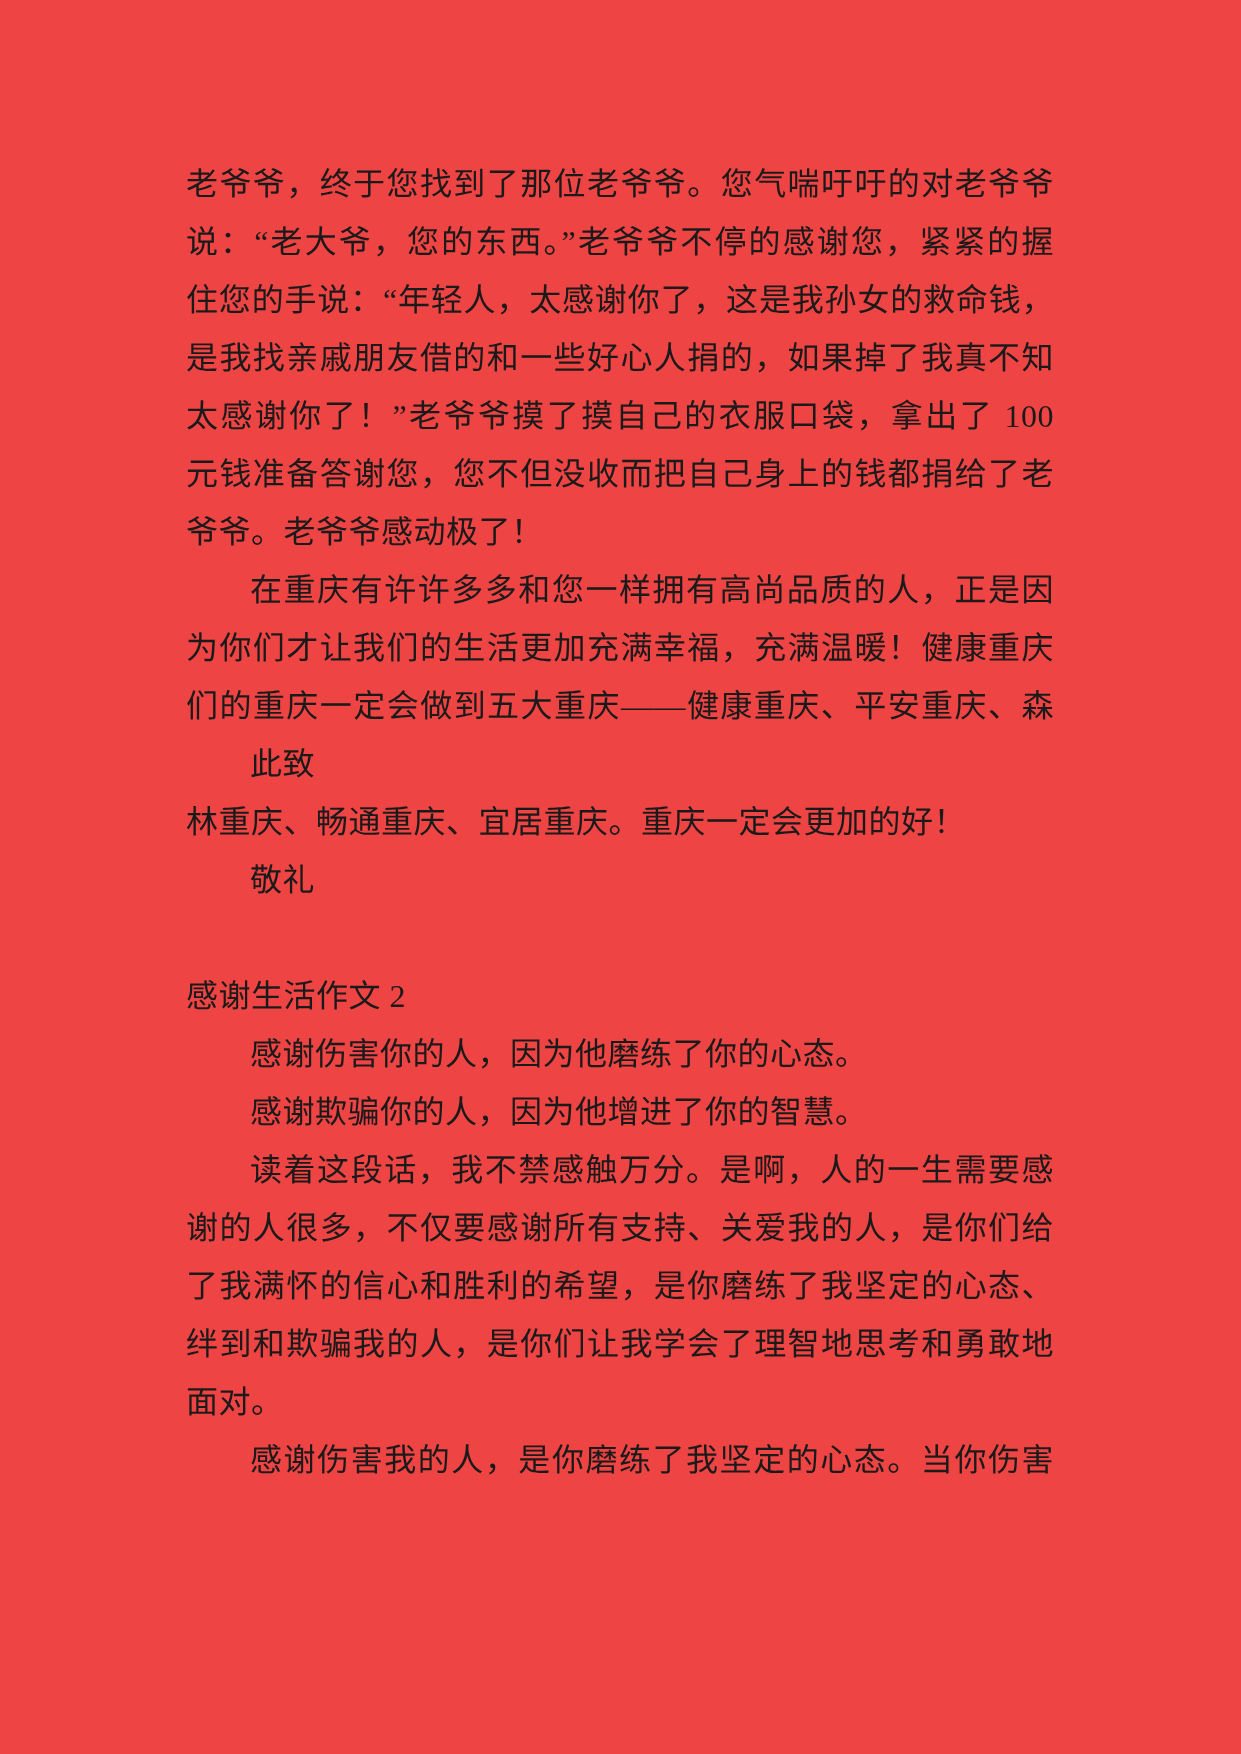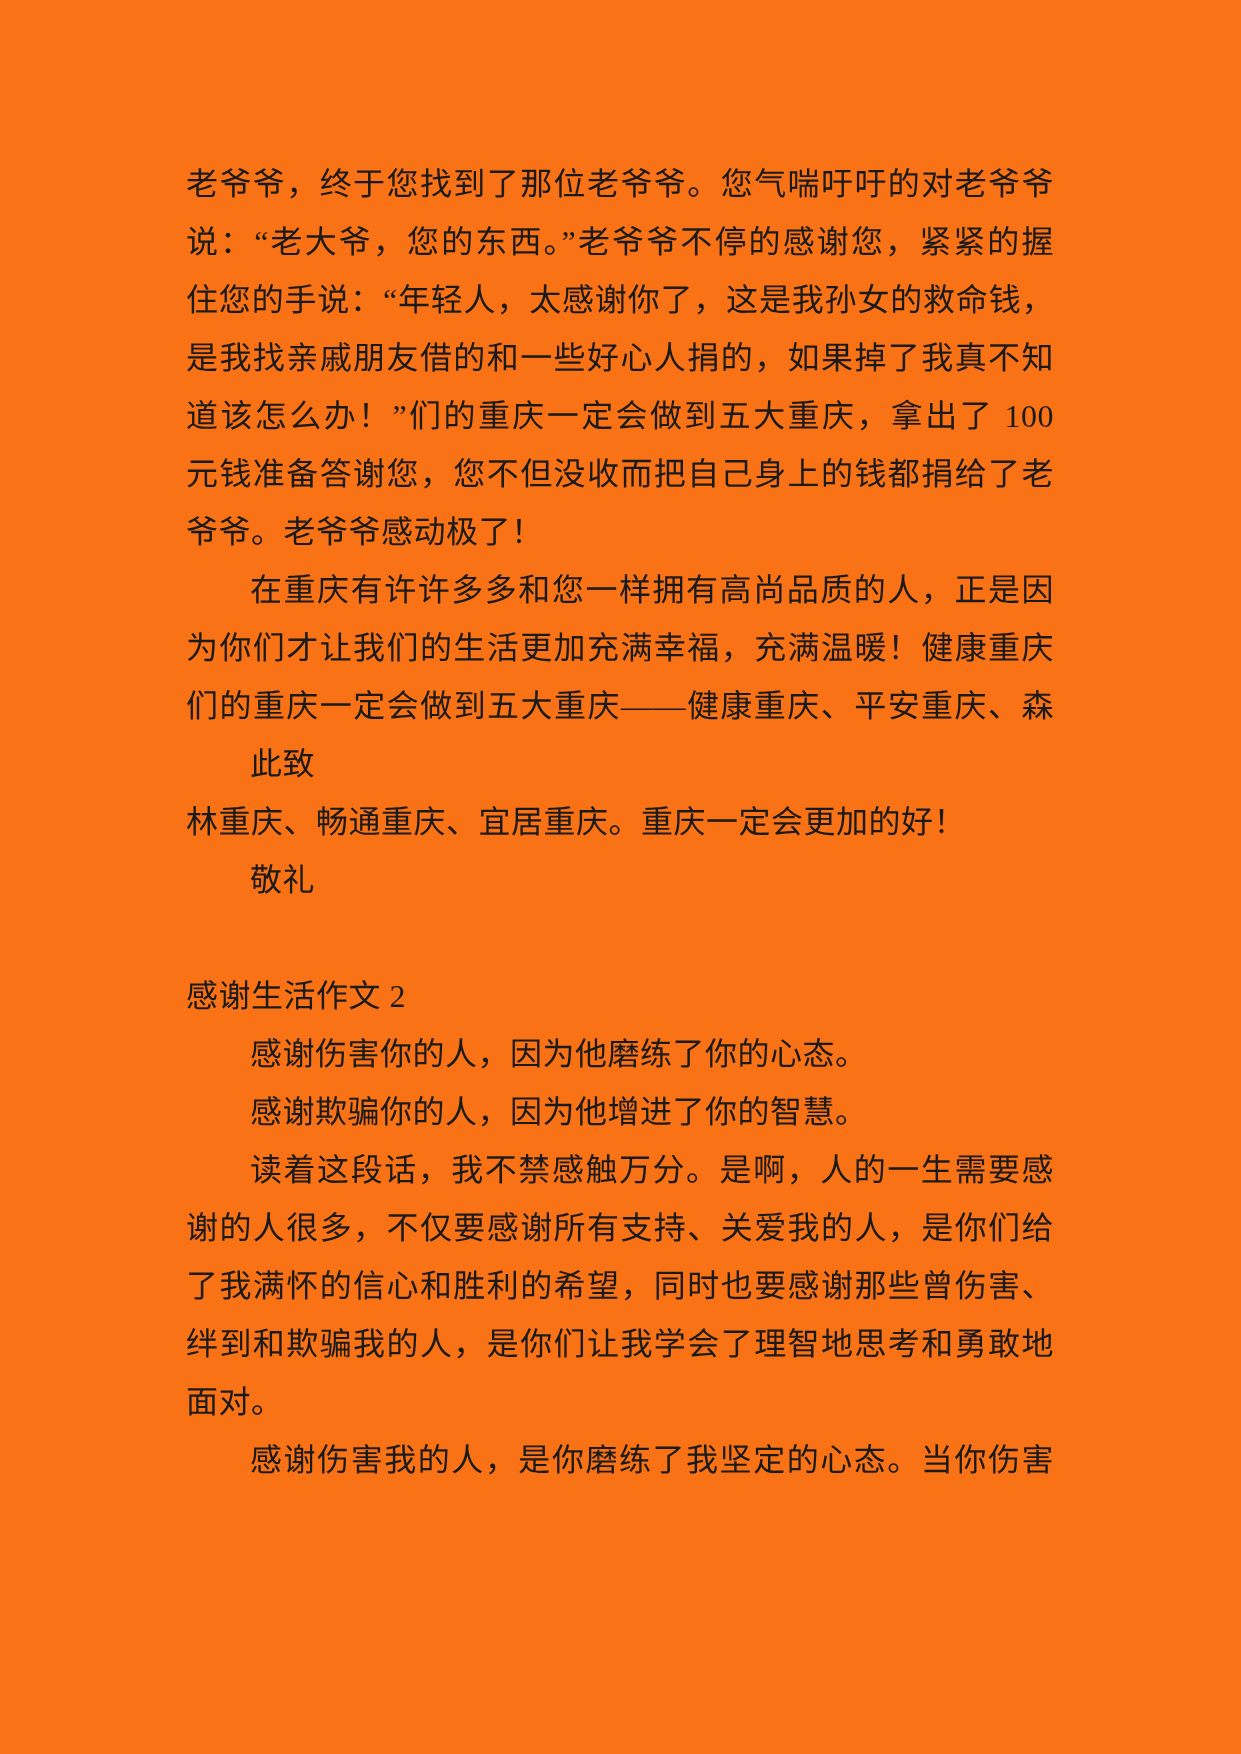--- a/index.html
+++ b/index.html
@@ -4,21 +4,21 @@
 <style>
   html, body {
     margin: 0;
     padding: 0;
     background: #ffffff;
   }
   .page {
     position: relative;
     width: 1241px;
     height: 1754px;
-    background: #f97316;
+    background: #ef4444;
     overflow: hidden;
     font-family: "Liberation Serif", "DejaVu Serif", serif;
   }
   .text-block {
     position: absolute;
     left: 186px;
     top: 155px;
     width: 868px;
     font-size: 32px;
     line-height: 58px;
@@ -50,33 +50,33 @@
 </style>
 </head>
 <body>
 
 <div class="page">
   <div class="text-block" id="text-block">
       <div class="t-line align-justify">老爷爷，终于您找到了那位老爷爷。您气喘吁吁的对老爷爷</div>
       <div class="t-line align-justify">说：“老大爷，您的东西。”老爷爷不停的感谢您，紧紧的握</div>
       <div class="t-line align-justify">住您的手说：“年轻人，太感谢你了，这是我孙女的救命钱，</div>
       <div class="t-line align-justify">是我找亲戚朋友借的和一些好心人捐的，如果掉了我真不知</div>
-      <div class="t-line align-justify">道该怎么办！”们的重庆一定会做到五大重庆，拿出了 100</div>
+      <div class="t-line align-justify">太感谢你了！”老爷爷摸了摸自己的衣服口袋，拿出了 100</div>
       <div class="t-line align-justify">元钱准备答谢您，您不但没收而把自己身上的钱都捐给了老</div>
       <div class="t-line align-left">爷爷。老爷爷感动极了！</div>
       <div class="t-line align-justify indent-2em">在重庆有许许多多和您一样拥有高尚品质的人，正是因</div>
       <div class="t-line align-justify">为你们才让我们的生活更加充满幸福，充满温暖！健康重庆</div>
       <div class="t-line align-justify">们的重庆一定会做到五大重庆——健康重庆、平安重庆、森</div>
       <div class="t-line align-left indent-2em">此致</div>
       <div class="t-line align-left">林重庆、畅通重庆、宜居重庆。重庆一定会更加的好！</div>
       <div class="t-line align-left indent-2em">敬礼</div>
       <div class="blank-line"></div>
       <div class="t-line align-left heading-line">感谢生活作文 2</div>
       <div class="t-line align-left indent-2em">感谢伤害你的人，因为他磨练了你的心态。</div>
       <div class="t-line align-left indent-2em">感谢欺骗你的人，因为他增进了你的智慧。</div>
       <div class="t-line align-justify indent-2em">读着这段话，我不禁感触万分。是啊，人的一生需要感</div>
       <div class="t-line align-justify">谢的人很多，不仅要感谢所有支持、关爱我的人，是你们给</div>
-      <div class="t-line align-justify">了我满怀的信心和胜利的希望，同时也要感谢那些曾伤害、</div>
+      <div class="t-line align-justify">了我满怀的信心和胜利的希望，是你磨练了我坚定的心态、</div>
       <div class="t-line align-justify">绊到和欺骗我的人，是你们让我学会了理智地思考和勇敢地</div>
       <div class="t-line align-left">面对。</div>
       <div class="t-line align-justify indent-2em">感谢伤害我的人，是你磨练了我坚定的心态。当你伤害</div>
     </div>
 </div>
 
 </body></html>

